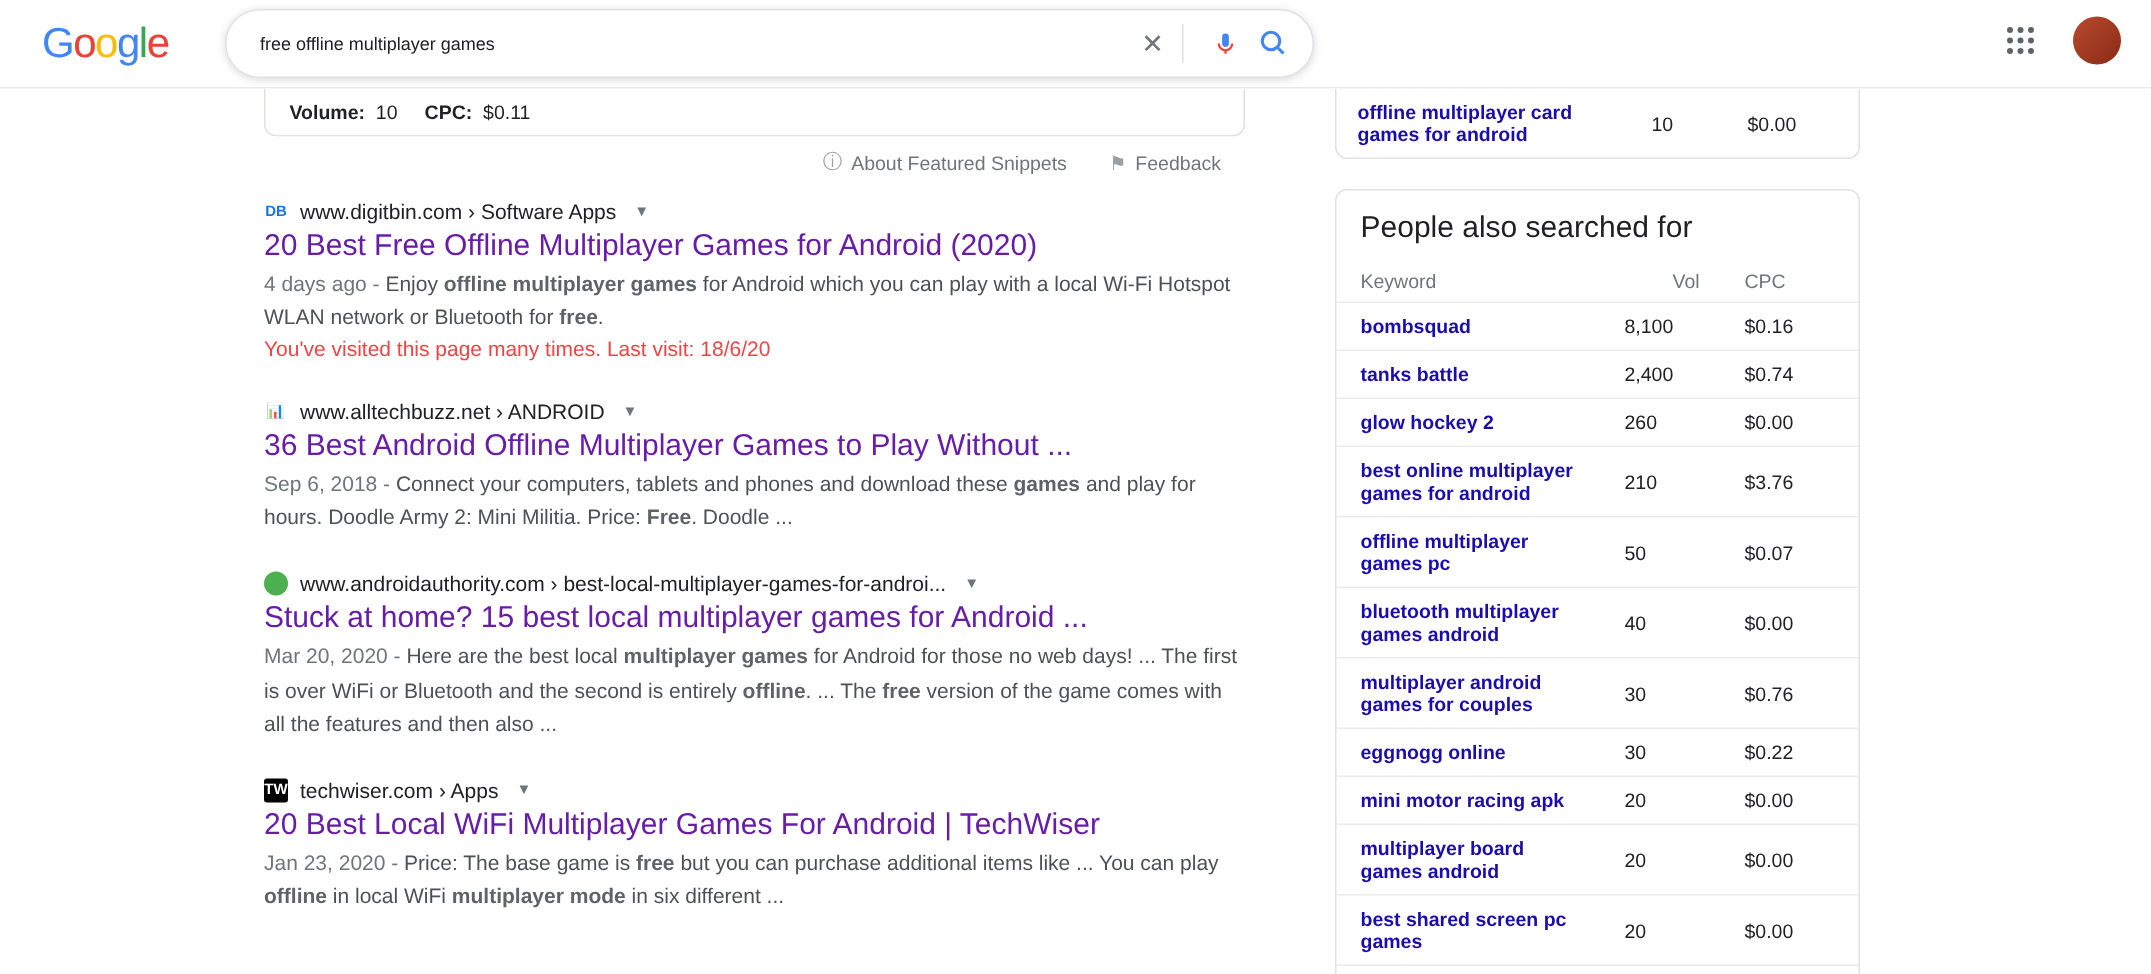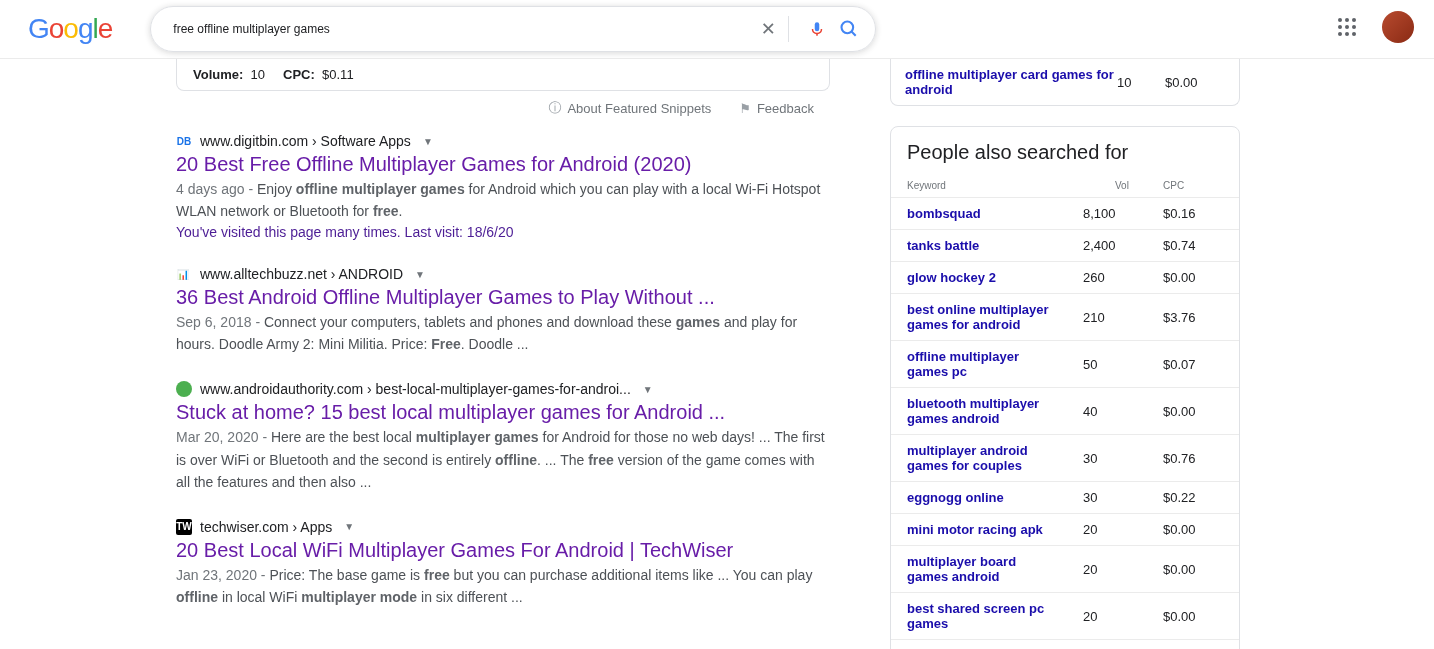--- a/index.html
+++ b/index.html
@@ -109,53 +109,54 @@
     margin: 2px 0;
     cursor:pointer;
   }
   .result-snippet {
     color:#4d5156;
     font-size:14px;
     line-height:1.58;
   }
   .result-snippet .date { color:#70757a; }
   .result-snippet b { color:#5f6368; font-weight:bold; }
-  .visited-note { color:#4c1d95; font-size:14px; margin-top:2px; }
+  .visited-note { color:#ef4444; font-size:14px; margin-top:2px; }
   .sidebar {
     width: 350px;
     margin-left: 60px;
   }
   .top-related {
     border:1px solid #dfe1e5;
     border-top:none;
     border-radius:0 0 8px 8px;
     margin-bottom:20px;
   }
   .top-related-row {
     display:grid;
     grid-template-columns: 1fr 48px 60px;
     align-items:center;
     padding:8px 14px;
     font-size:13px;
+    gap:16px;
   }
   .kw-link { color:#1a0dab; font-weight:bold; cursor:pointer; }
   .panel {
     border:1px solid #dfe1e5;
     border-radius:8px;
   }
   .panel-title {
     font-size:20px;
     padding:14px 16px 10px;
     color:#202124;
   }
   .panel-header-row {
     display:grid;
     grid-template-columns: 1fr 48px 60px;
     padding:6px 16px;
-    font-size:10px;
+    font-size:13px;
     color:#70757a;
     border-bottom:1px solid #ebebeb;
   }
   .panel-row {
     display:grid;
     grid-template-columns: 1fr 48px 60px;
     padding:8px 16px;
     font-size:13px;
     border-bottom:1px solid #ebebeb;
     align-items:center;

